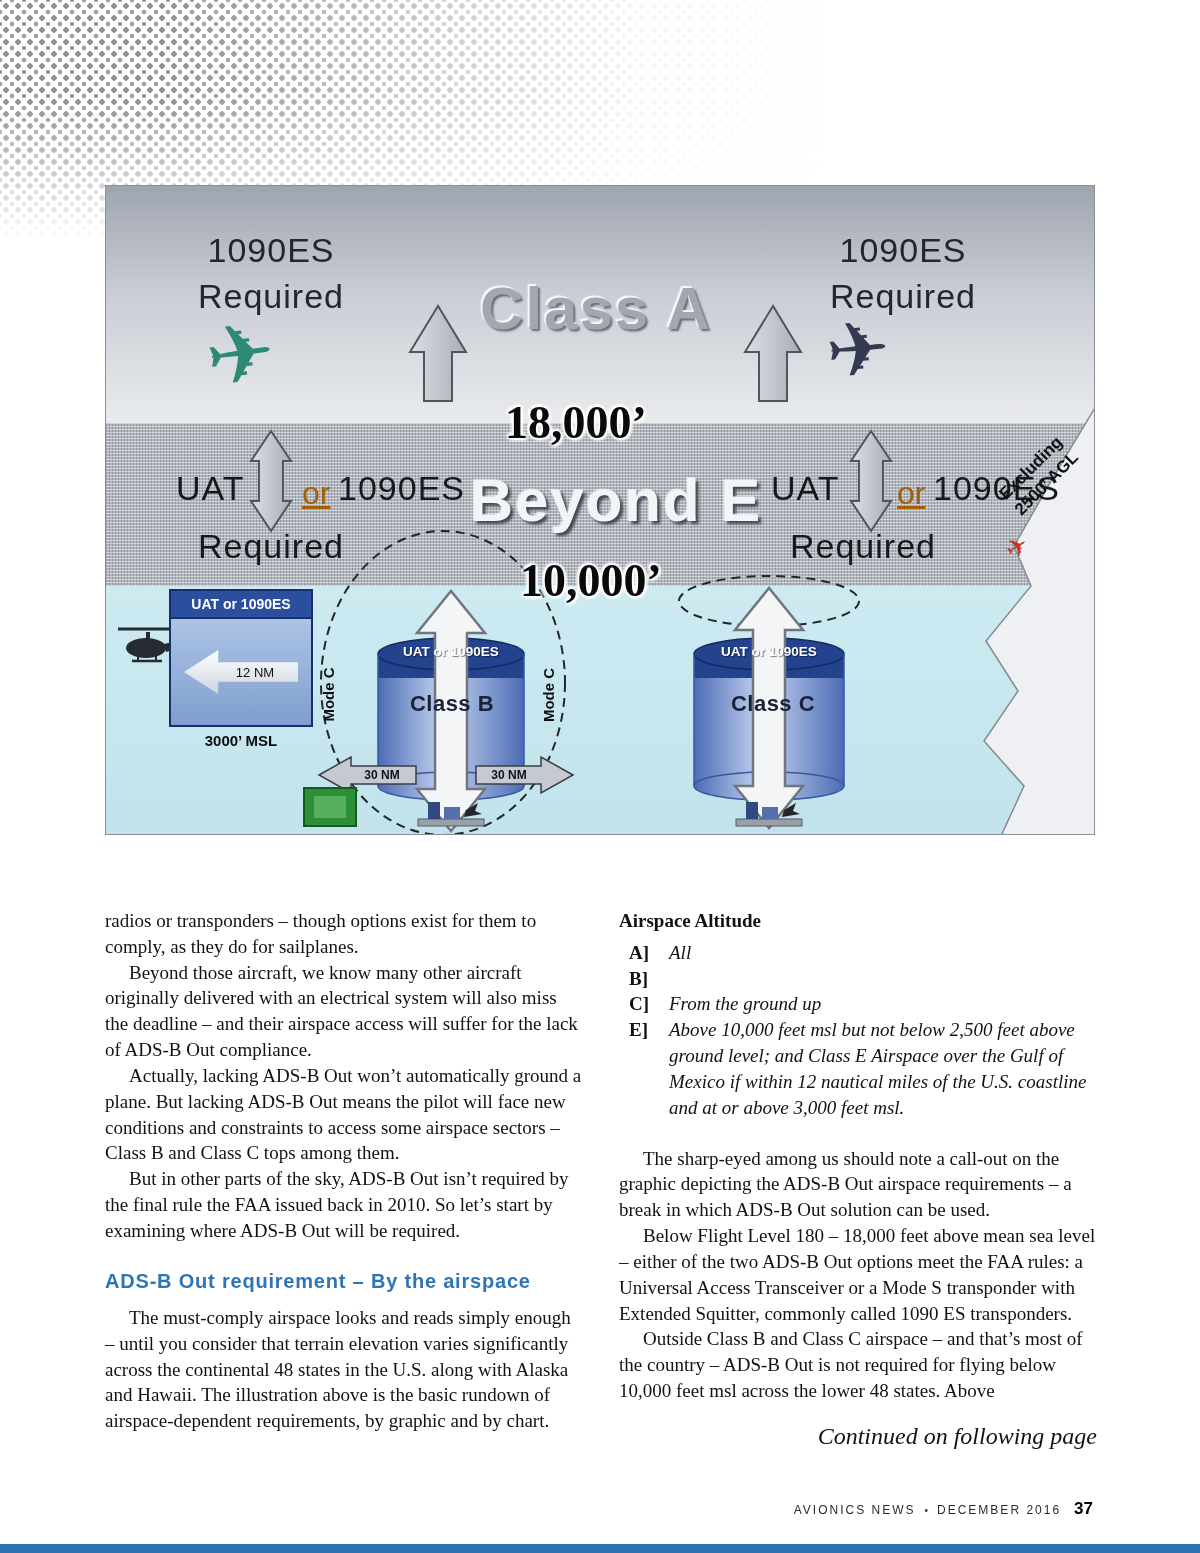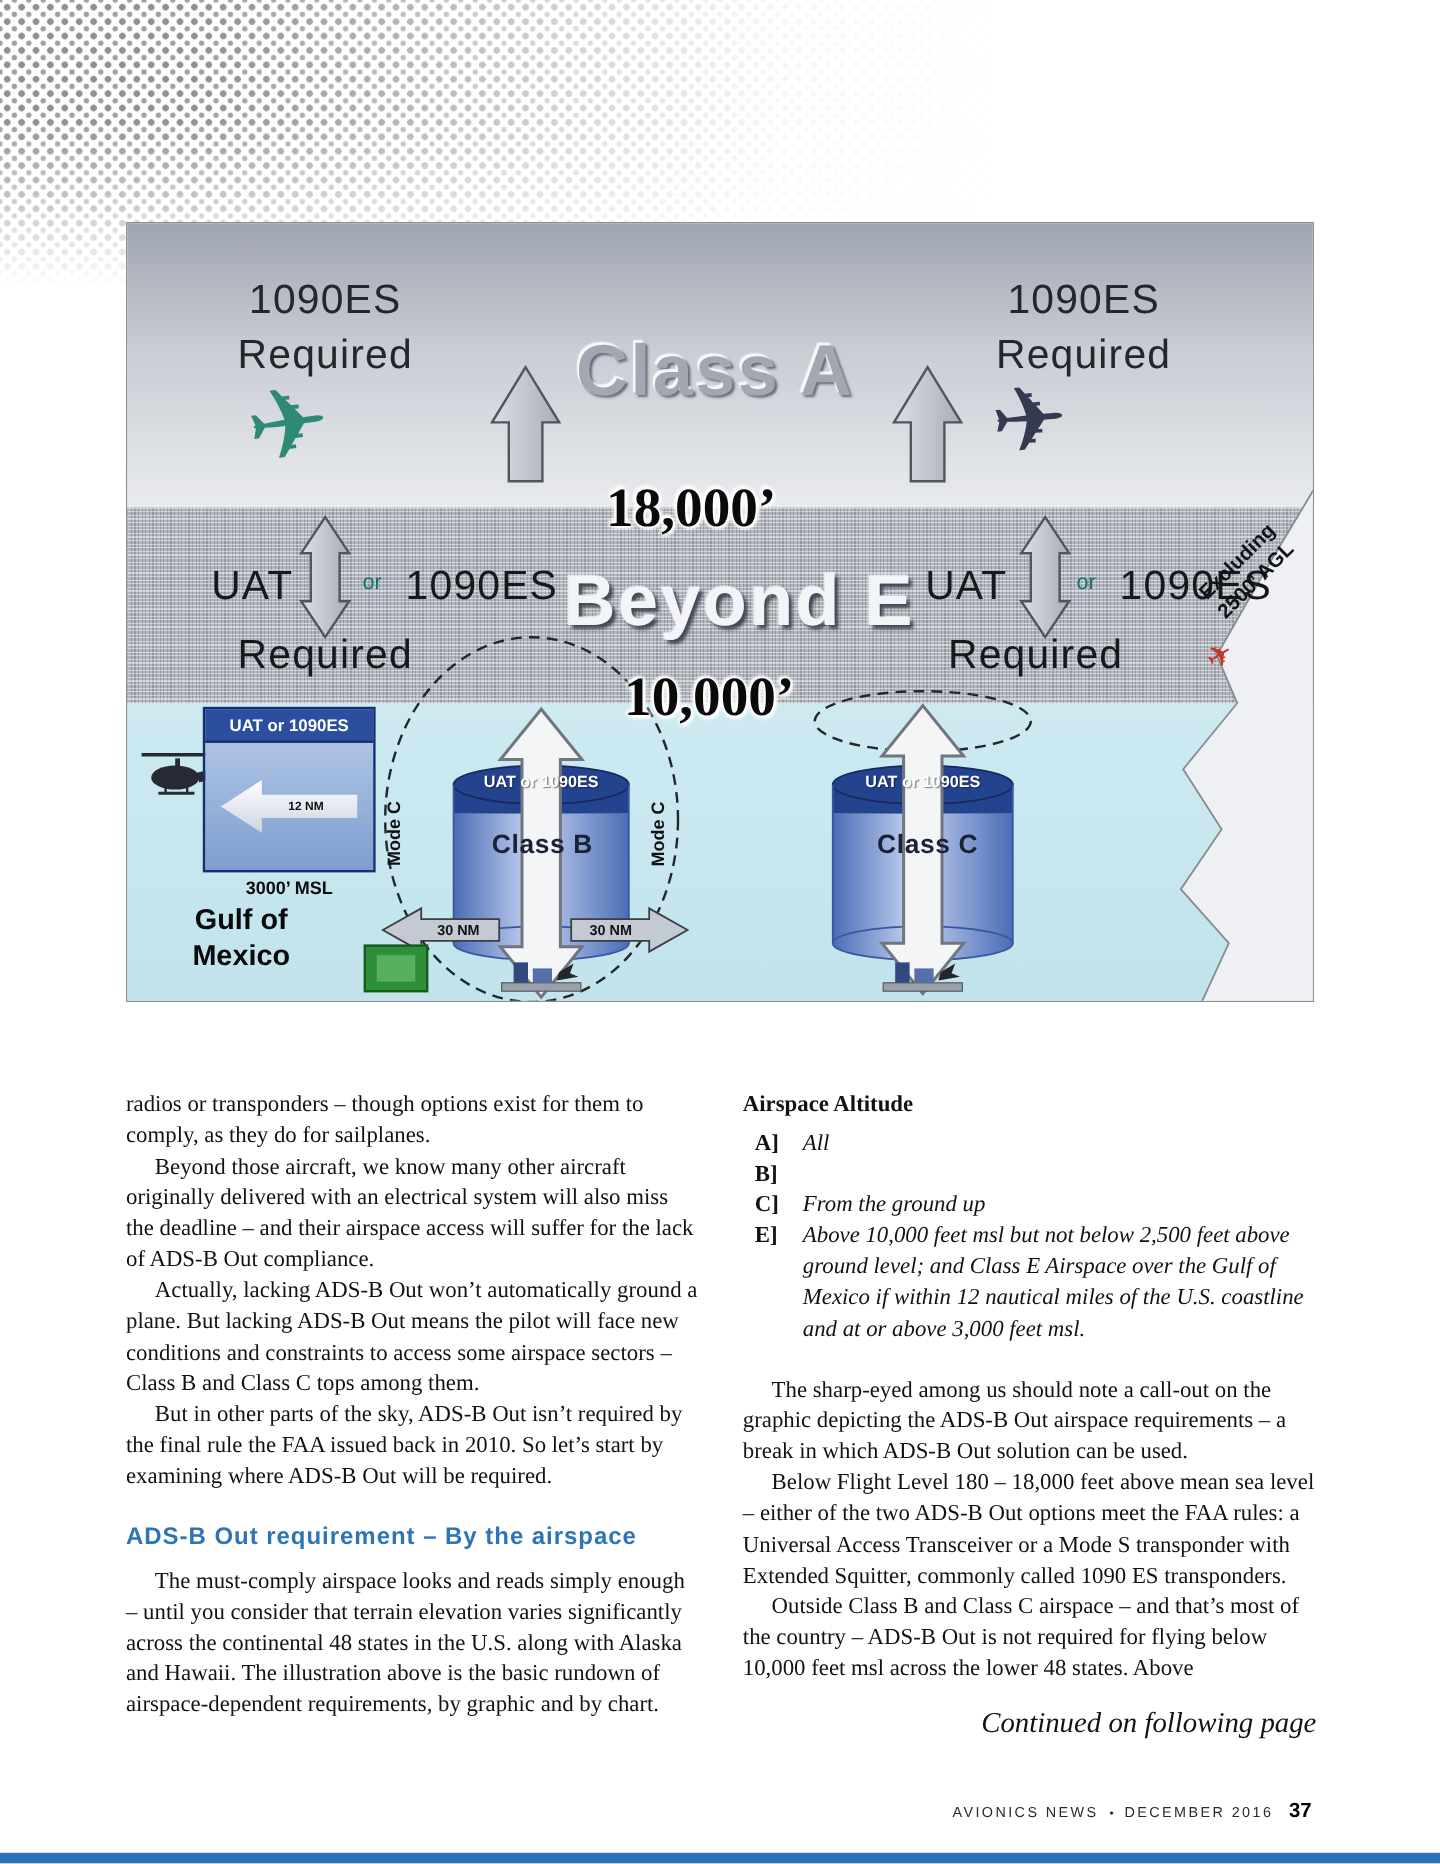--- a/index.html
+++ b/index.html
@@ -34,35 +34,35 @@
   .dsvg { position:absolute; left:0; top:0; z-index:1; }
 
   .dlabel { position:absolute; z-index:3; font-family:"Liberation Sans", sans-serif; }
   .req { font-size:34px; color:#24262b; text-align:center; line-height:1.35; letter-spacing:1px; }
   .big-title { font-size:60px; font-weight:bold; letter-spacing:2px; text-align:center; }
   .emboss-gray { color:#a2a8b2; text-shadow:-2px -2px 1px rgba(255,255,255,.85), 2px 2px 2px rgba(70,75,85,.75); }
   .emboss-white { color:#f2f4f7; text-shadow:-1px -1px 1px rgba(255,255,255,.55), 3px 3px 3px rgba(55,60,72,.9); }
   .alt { font-family:"Liberation Serif", serif; font-size:46px; font-weight:bold; text-align:center; color:#0a0a0a;
          text-shadow:-2px 0 3px #fff, 2px 0 3px #fff, 0 -2px 3px #fff, 0 2px 3px #fff, 2px 2px 3px #fff, -2px -2px 3px #fff; }
   .uat { font-size:34px; color:#16181c; letter-spacing:1px; }
-  .or-sm { font-size:18px; color:#0f766e; }
+  .or-sm { font-size:32px; color:#a16207;text-decoration:underline; }
   .excl { font-size:17px; font-weight:bold; color:#101114; text-align:center; line-height:1.3;
           transform:rotate(-45deg); }
   .plane { position:absolute; z-index:2; font-family:"DejaVu Sans", sans-serif; line-height:1; }
 
   .gulf-box { position:absolute; z-index:3; left:63px; top:403px; width:144px; height:138px;
               border:2px solid #16306e; background:linear-gradient(180deg,#b9cde9,#7f9ecf);
               display:flex; flex-direction:column; font-family:"Liberation Sans", sans-serif; }
   .gulf-box-header { background:#2b4f9e; color:#fff; font-size:14px; font-weight:bold;
                      text-align:center; padding:5px 2px; border-bottom:2px solid #16306e; }
   .gulf-box-body { flex:1; display:flex; align-items:center; justify-content:center; }
   .nm12-arrow { width:114px; height:44px; background:linear-gradient(#ffffff,#ccd4e0);
                 clip-path:polygon(0 50%, 30% 0, 30% 28%, 100% 28%, 100% 72%, 30% 72%, 30% 100%);
                 display:flex; align-items:center; justify-content:center; padding-left:28px; }
-  .nm12-arrow span { font-size:10px; font-weight:bold; color:#101114; }
+  .nm12-arrow span { font-size:13px; font-weight:normal; color:#101114; }
 
   .msl { font-size:15px; font-weight:bold; color:#0b0c0e; text-align:center; }
   .gulf-name { font-size:24px; font-weight:bold; color:#0a0a0a; text-align:center; line-height:1.25; }
   .modec { font-size:15px; font-weight:bold; color:#101114; transform:rotate(-90deg);
            transform-origin:0 0; text-align:center; white-space:nowrap; }
   .cyl-header { width:146px; text-align:center; font-size:13.5px; font-weight:bold; color:#ffffff;
                 text-shadow:1px 1px 1px rgba(0,0,0,.5); }
   .cyl-label { text-align:center; font-size:22px; font-weight:600; color:#1a2238; letter-spacing:.5px; }
   .nm30 { font-size:12px; font-weight:bold; color:#101114; text-align:center; height:18px; line-height:18px; }
 
@@ -236,24 +236,20 @@
 
   <div class="gulf-box">
     <div class="gulf-box-header">UAT or 1090ES</div>
     <div class="gulf-box-body">
       <div class="nm12-arrow">
         <span>12 NM</span>
       </div>
     </div>
   </div>
   <div class="dlabel msl" style="left:63px; top:546px; width:144px;">3000’ MSL</div>
-  <div class="dlabel gulf-name" style="left:10px; top:566px; width:170px;">
-    <span style="display:block;">Gulf of</span>
-    <span style="display:block;">Mexico</span>
-  </div>
 
   <div class="dlabel modec" style="left:214px; top:556px; width:95px;">Mode C</div>
   <div class="dlabel modec" style="left:434px; top:558px; width:98px;">Mode C</div>
 
   <div class="dlabel cyl-header" style="left:272px; top:458px; width:146px;">UAT or 1090ES</div>
   <div class="dlabel cyl-label" style="left:272px; top:505px; width:148px;">Class B</div>
 
   <div class="dlabel cyl-header" style="left:588px; top:458px; width:150px;">UAT or 1090ES</div>
   <div class="dlabel cyl-label" style="left:588px; top:505px; width:158px;">Class C</div>
 

